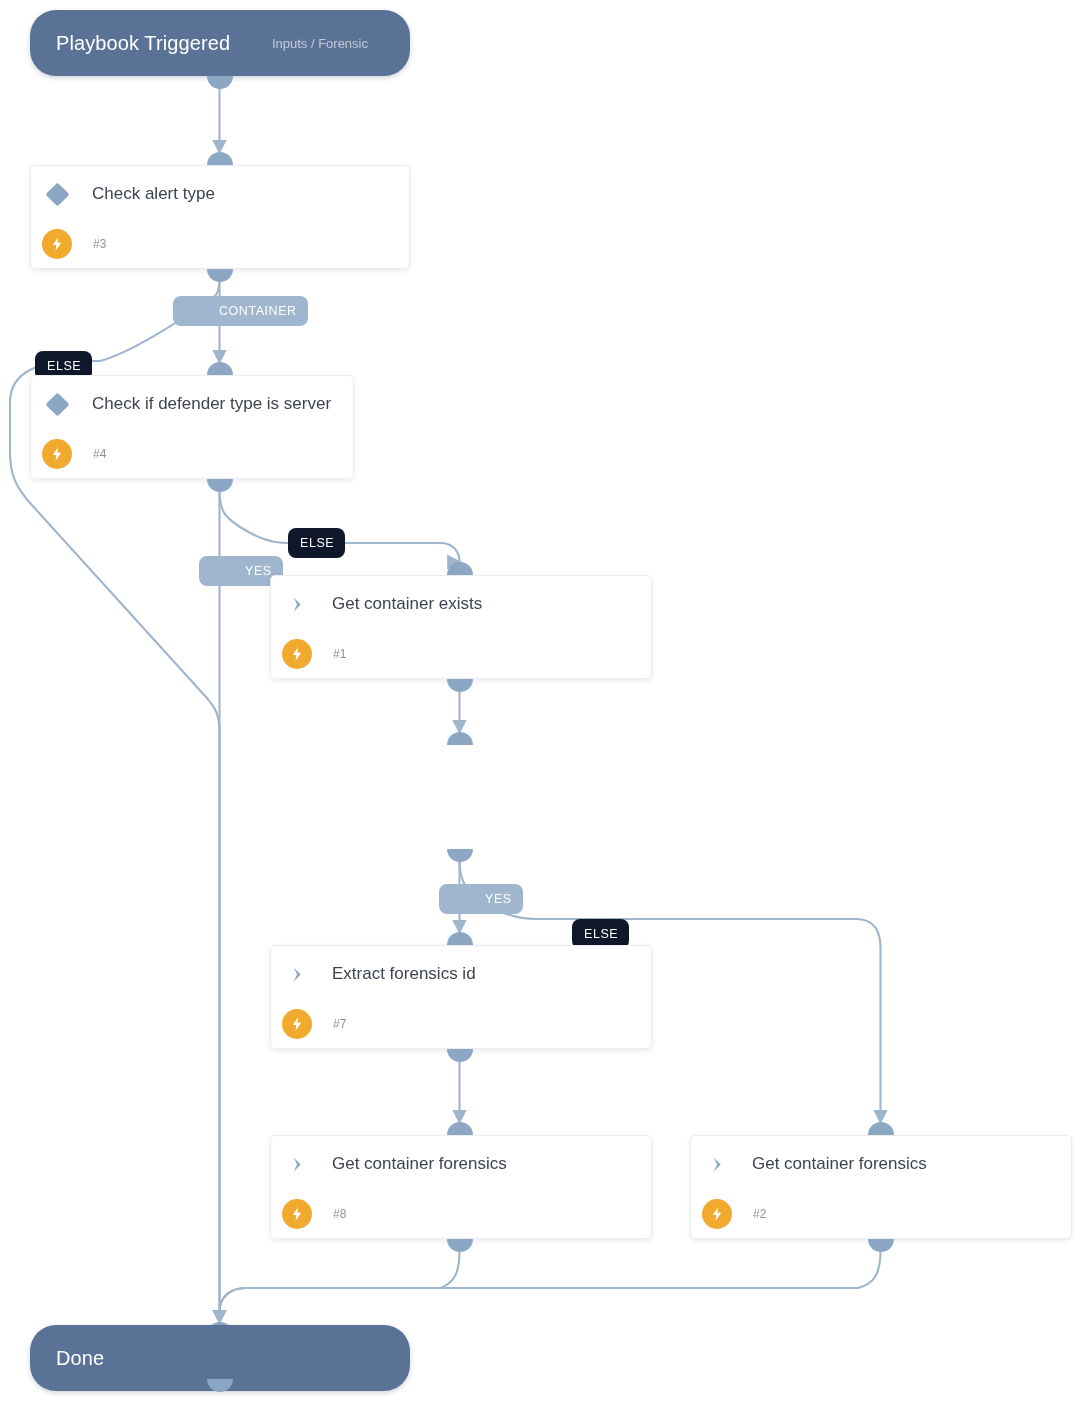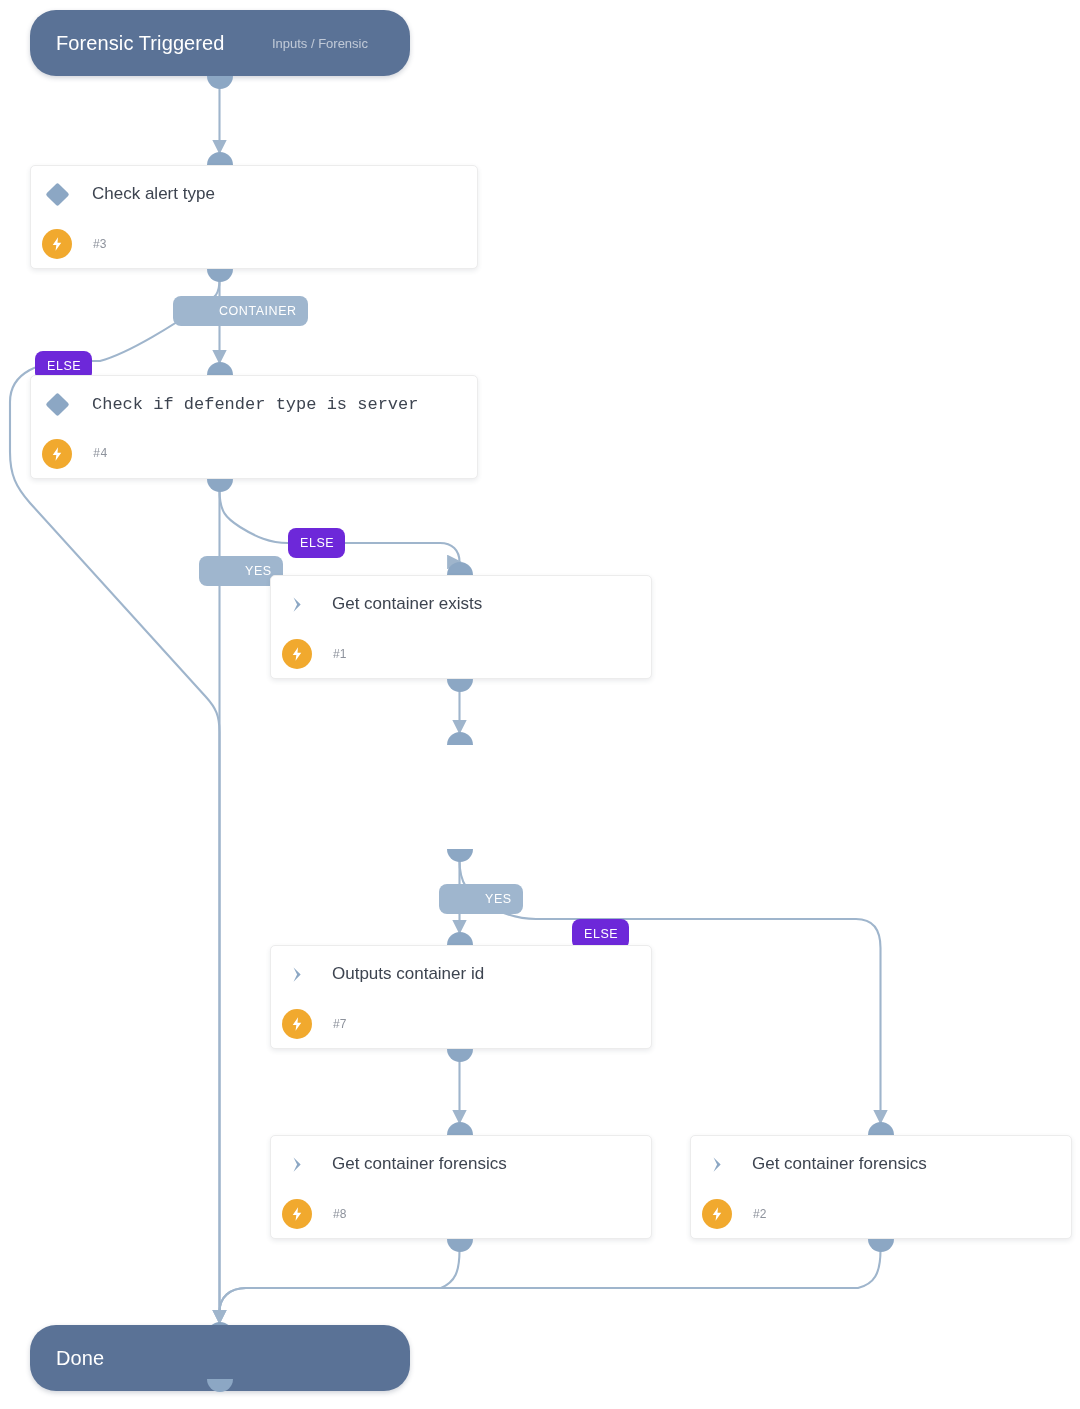--- a/index.html
+++ b/index.html
@@ -139,21 +139,21 @@
     font-size: 12.5px;
     letter-spacing: 0.55px;
     color: #ffffff;
     border-radius: 8px;
     height: 30px;
     padding: 0 11px;
     box-sizing: border-box;
     white-space: nowrap;
   }
   .badge-else {
-    background: #6d28d9;
+    background: #0f172a;
     padding-left: 12px;
   }
   .badge-cond {
     background: #9fb6ce;
     padding-left: 46px;
   }
 
   
   .conn {
     position: absolute;
@@ -224,27 +224,27 @@
                C 880.5 1274, 874 1284, 858 1288
                L 246 1288
                C 230 1288, 219.5 1297, 219.5 1312
                L 219.5 1322"></path>
     </g>
   </svg>
 
   <div class="node-layer">
 
     <div class="pill" style="left:30px; top:10px; width:380px; height:66px;">
-      <span class="pill-title">Forensic Triggered</span>
+      <span class="pill-title">Playbook Triggered</span>
       <span class="pill-sub">Inputs / Forensic</span>
     </div>
     <div class="conn out" style="left:206.5px; top:76px;"></div>
 
     <div class="conn in" style="left:206.5px; top:152px;"></div>
-    <div class="card" style="left:30px; top:165px; width:448px; height:104px;">
+    <div class="card" style="left:30px; top:165px; width:380px; height:104px;">
       <div class="card-row-top">
         <span class="card-icon">
           <span class="diamond"></span>
         </span>
         <span class="card-title">Check alert type</span>
       </div>
       <div class="card-row-bot">
         <span class="bolt-wrap">
           <span class="bolt">
             <svg width="16" height="16" viewBox="0 0 24 24" aria-hidden="true">
@@ -259,21 +259,21 @@
 
     <div class="badge badge-cond" style="left:173px; top:296px;">
       <span>CONTAINER</span>
     </div>
 
     <div class="badge badge-else" style="left:35px; top:351px;">
       <span>ELSE</span>
     </div>
 
     <div class="conn in" style="left:206.5px; top:362px;"></div>
-    <div class="card" style="left:30px; top:375px; width:448px; height:104px;font-family:Liberation Mono, monospace;">
+    <div class="card" style="left:30px; top:375px; width:324px; height:104px;">
       <div class="card-row-top">
         <span class="card-icon">
           <span class="diamond"></span>
         </span>
         <span class="card-title">Check if defender type is server</span>
       </div>
       <div class="card-row-bot">
         <span class="bolt-wrap">
           <span class="bolt">
             <svg width="16" height="16" viewBox="0 0 24 24" aria-hidden="true">
@@ -329,21 +329,21 @@
     </div>
 
     <div class="conn in" style="left:446.5px; top:932px;"></div>
     <div class="card" style="left:270px; top:945px; width:382px; height:104px;">
       <div class="card-row-top">
         <span class="card-icon">
           <svg width="19" height="19" viewBox="0 0 24 24" aria-hidden="true">
             <path d="M7 3 L16 12 L7 21 L11.5 12 Z" fill="#8ca7c4"></path>
           </svg>
         </span>
-        <span class="card-title">Outputs container id</span>
+        <span class="card-title">Extract forensics id</span>
       </div>
       <div class="card-row-bot">
         <span class="bolt-wrap">
           <span class="bolt">
             <svg width="16" height="16" viewBox="0 0 24 24" aria-hidden="true">
               <path d="M13.6 2 L5.6 13.4 H11 L9.8 22 L18.4 10.2 H12.7 Z" fill="#ffffff"></path>
             </svg>
           </span>
         </span>
         <span class="card-num">#7</span>

